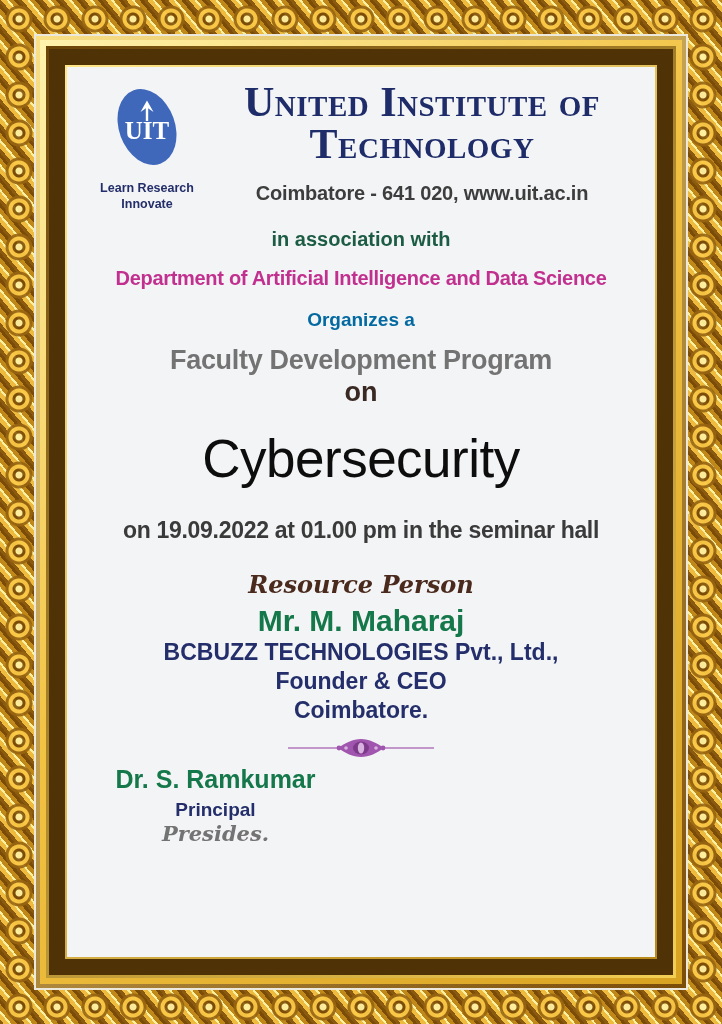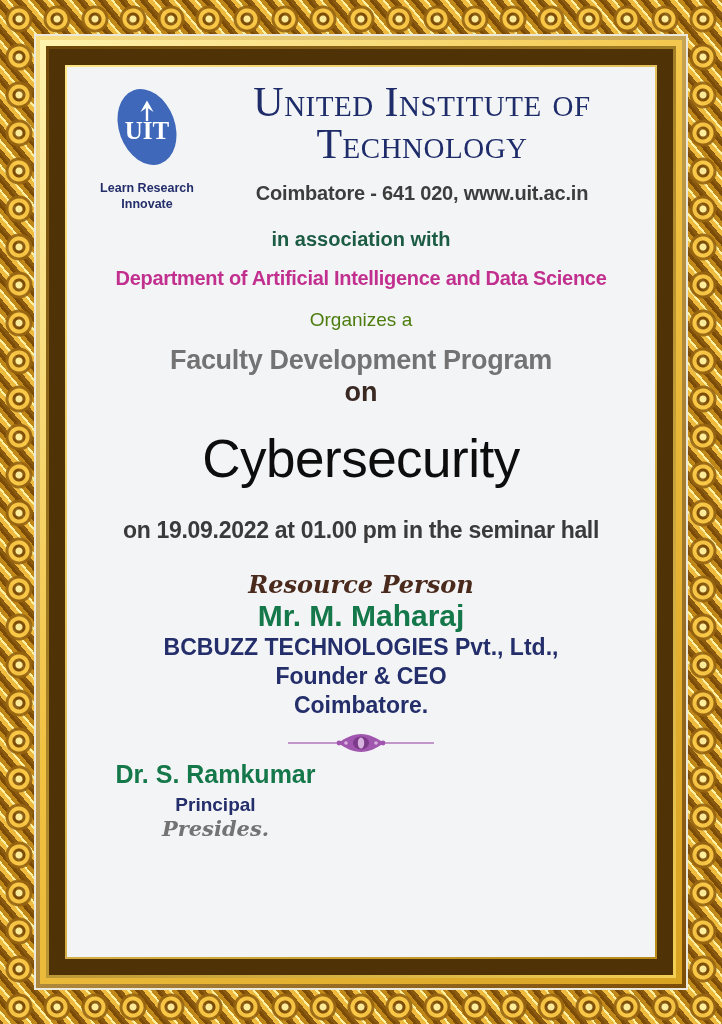--- a/index.html
+++ b/index.html
@@ -33,39 +33,39 @@
   .content {
     background:#f3f4f6; height:100%; overflow:hidden;
     text-align:center;
   }
 
   
   .header { display:flex; align-items:flex-start; padding:12px 14px 0 24px; }
   .logo-block { width:112px; flex:0 0 112px; padding-top:2px; }
   .logo-tagline { margin-top:2px; font-size:12.5px; font-weight:bold; color:#232e6a; line-height:1.25; }
   .title-block { flex:1; padding-top:2px; }
-  .institute-name { font-family:"Liberation Serif", serif; font-variant:small-caps; font-weight:normal;
+  .institute-name { font-family:"Liberation Serif", serif; font-variant:small-caps; font-weight:bold;
                     color:#1f2c6a; font-size:42px; line-height:1.0; letter-spacing:0.5px; }
   .approval { margin-top:9px; font-size:14.5px; font-weight:bold; color:#176a43; letter-spacing:-0.2px; }
   .address  { margin-top:17px; font-size:20px; font-weight:bold; color:#3d3d3d; letter-spacing:-0.2px; }
 
   
   .dept      { margin-top:24px; font-size:20px; font-weight:bold; color:#c2308f; letter-spacing:-0.3px; }
   .assoc     { margin-top:16px; font-size:20px; font-weight:bold; color:#1d5c44; }
   .dept2     { margin-top:16px; }
-  .organizes { margin-top:19px; font-size:19px; font-weight:normal; color:#4d7c0f; }
+  .organizes { margin-top:19px; font-size:19px; font-weight:bold; color:#0369a1; }
   .fdp       { margin-top:14px; font-size:27px; font-weight:bold; color:#737373; letter-spacing:-0.3px; }
   .fdp-on    { margin-top:1px; font-size:27px; font-weight:bold; color:#3a2823; }
   .big-title { margin-top:20px; font-size:53px; font-weight:normal; color:#0d0d0d; letter-spacing:-0.5px; }
   .schedule  { margin-top:28px; font-size:23px; font-weight:bold; color:#3a3a3a; letter-spacing:-0.3px; }
 
   
   .rp-heading { margin-top:26px; font-family:"DejaVu Serif", serif; font-style:italic; font-weight:bold;
                 font-size:24px; color:#4a2a1c; }
-  .rp-name    { font-size:30px; font-weight:bold; color:#15784a; }
+  .rp-name    { margin-top:5px; font-size:30px; font-weight:bold; color:#15784a; }
   .rp-line    { font-size:23px; font-weight:bold; color:#232e6a; line-height:1.25; }
 
   .divider-wrap { margin-top:12px; }
 
   
   .footer { display:flex; justify-content:space-between; padding:2px 20px 0 16px; }
   .f-col  { width:48%; text-align:center; }
   .f-name { font-size:25px; font-weight:bold; color:#15784a; }
   .f-role { margin-top:5px; font-size:19px; font-weight:bold; color:#232e6a; }
   .f-action { margin-top:0; font-family:"DejaVu Serif", serif; font-style:italic; font-weight:bold;

